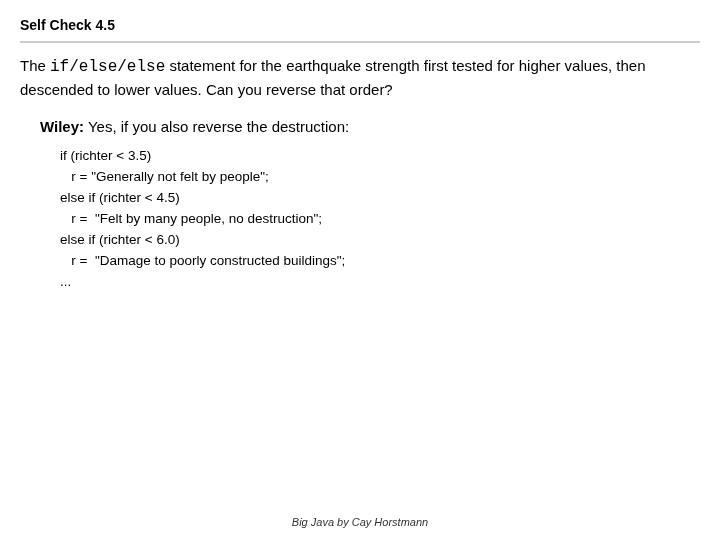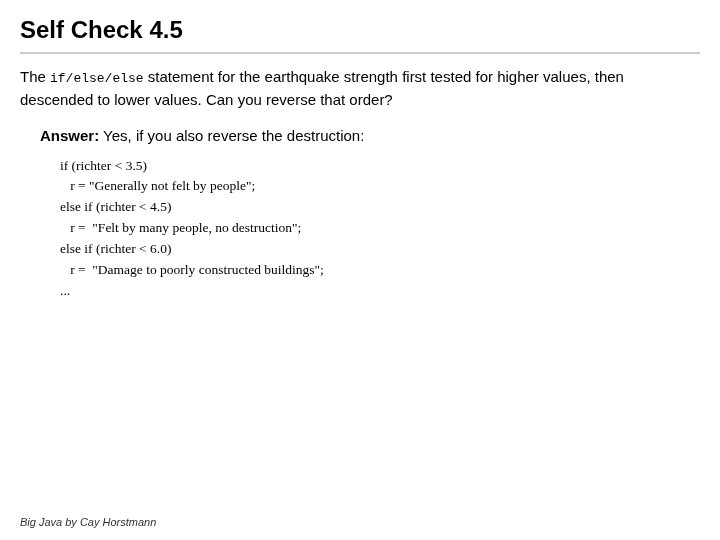--- a/index.html
+++ b/index.html
@@ -26,62 +26,62 @@
       flex-direction: column;
     }
 
     .title-section {
       border-bottom: 2px solid #cccccc;
       padding-bottom: 8px;
       margin-bottom: 12px;
     }
 
     .title {
-      font-size: 24px;
+      font-size: 14px;
       font-weight: bold;
       color: #000000;
     }
 
     .description {
       font-size: 15px;
       line-height: 1.5;
       margin-bottom: 14px;
     }
 
     .description code {
       font-family: 'Courier New', Courier, monospace;
-      font-size: 13px;
+      font-size: 16px;
     }
 
     .answer-section {
       padding-left: 20px;
     }
 
     .answer-label {
       font-size: 15px;
       line-height: 1.5;
       margin-bottom: 8px;
     }
 
     .answer-label strong {
       font-weight: bold;
     }
 
     .code-block {
-      font-family: Liberation Serif, serif;
+      font-family: Liberation Sans, sans-serif;
       font-size: 13.5px;
       line-height: 1.55;
       color: #000000;
       padding-left: 20px;
       white-space: pre;
     }
 
     .footer {
       margin-top: auto;
-      text-align: left;
+      text-align: center;
       font-size: 11px;
       color: #333333;
       font-style: italic;
       padding-top: 8px;
     }
   </style>
 </head>
 <body>
 
 <div class="page">
@@ -89,21 +89,21 @@
   <div class="title-section">
     <span class="title">Self Check 4.5</span>
   </div>
 
   <div class="description">
     <span>The </span><code>if/else/else</code><span> statement for the earthquake strength first tested for higher values, then descended to lower values. Can you reverse that order?</span>
   </div>
 
   <div class="answer-section">
     <div class="answer-label">
-      <strong>Answer:</strong><span> Yes, if you also reverse the destruction:</span>
+      <strong>Wiley:</strong><span> Yes, if you also reverse the destruction:</span>
     </div>
 
     <div class="code-block"><span>if (richter &lt; 3.5)</span>
 <span>   r = "Generally not felt by people";</span>
 <span>else if (richter &lt; 4.5)</span>
 <span>   r =  "Felt by many people, no destruction";</span>
 <span>else if (richter &lt; 6.0)</span>
 <span>   r =  "Damage to poorly constructed buildings";</span>
 <span>...</span>
 </div>

